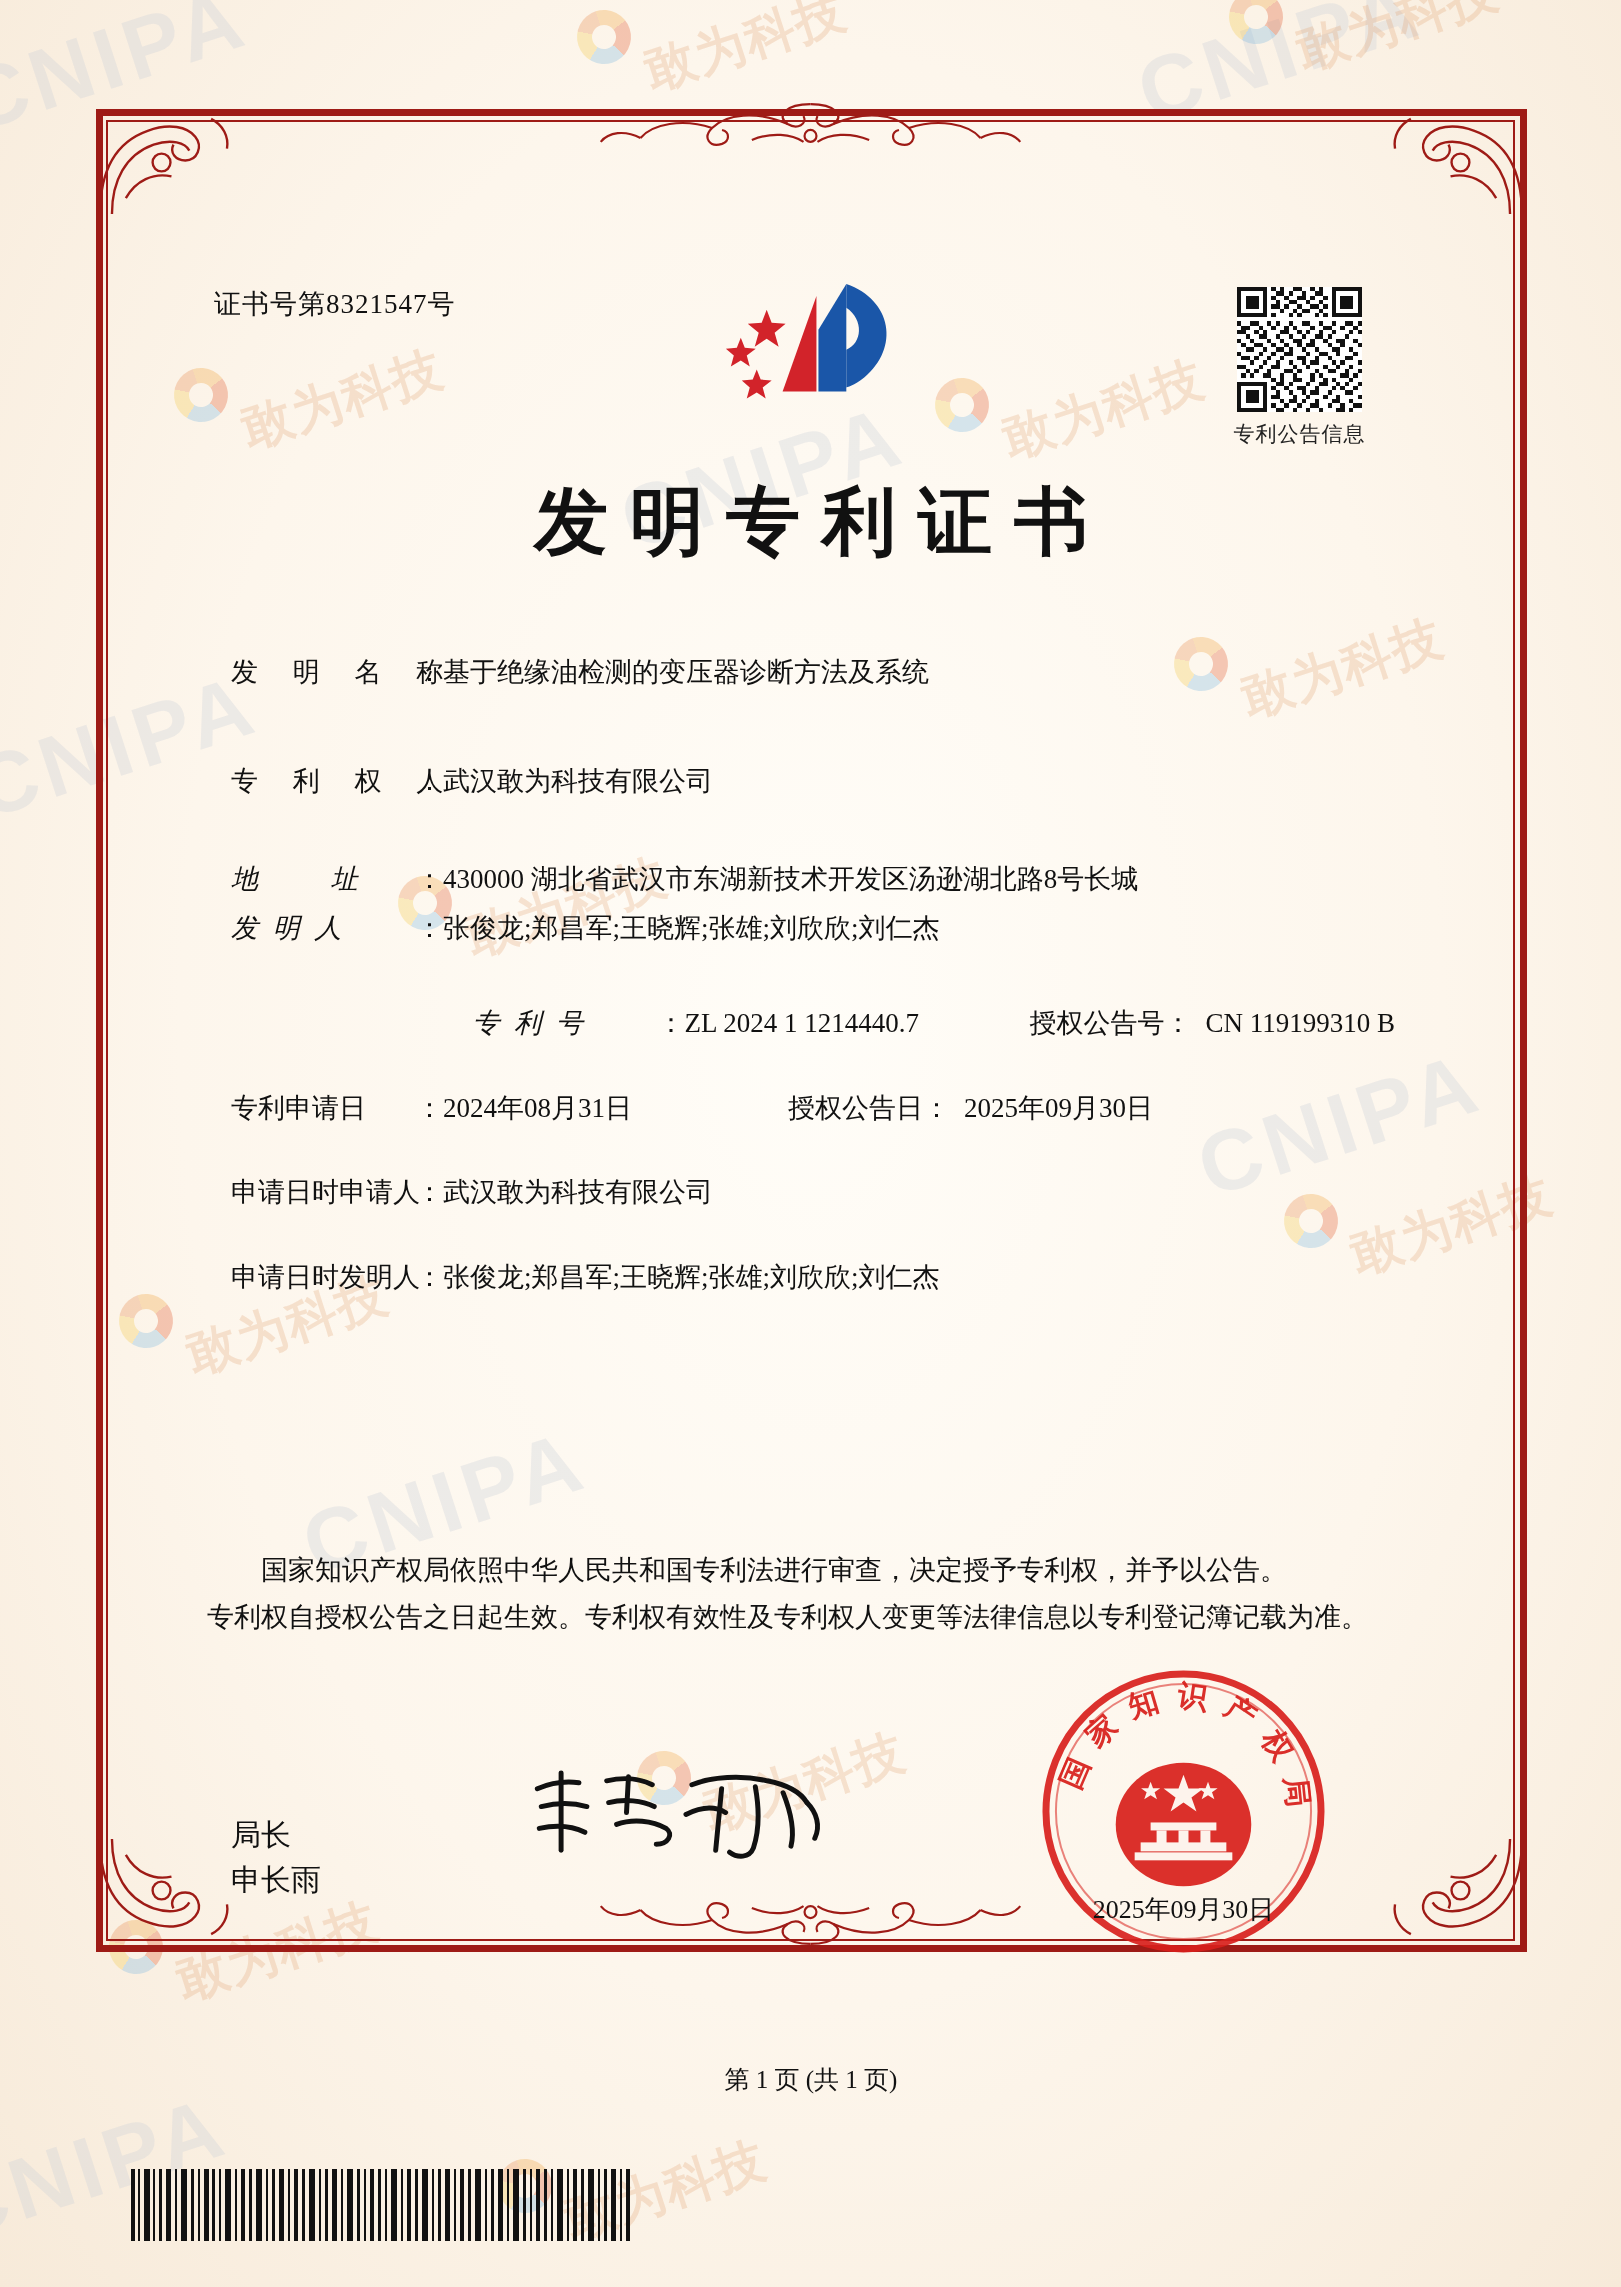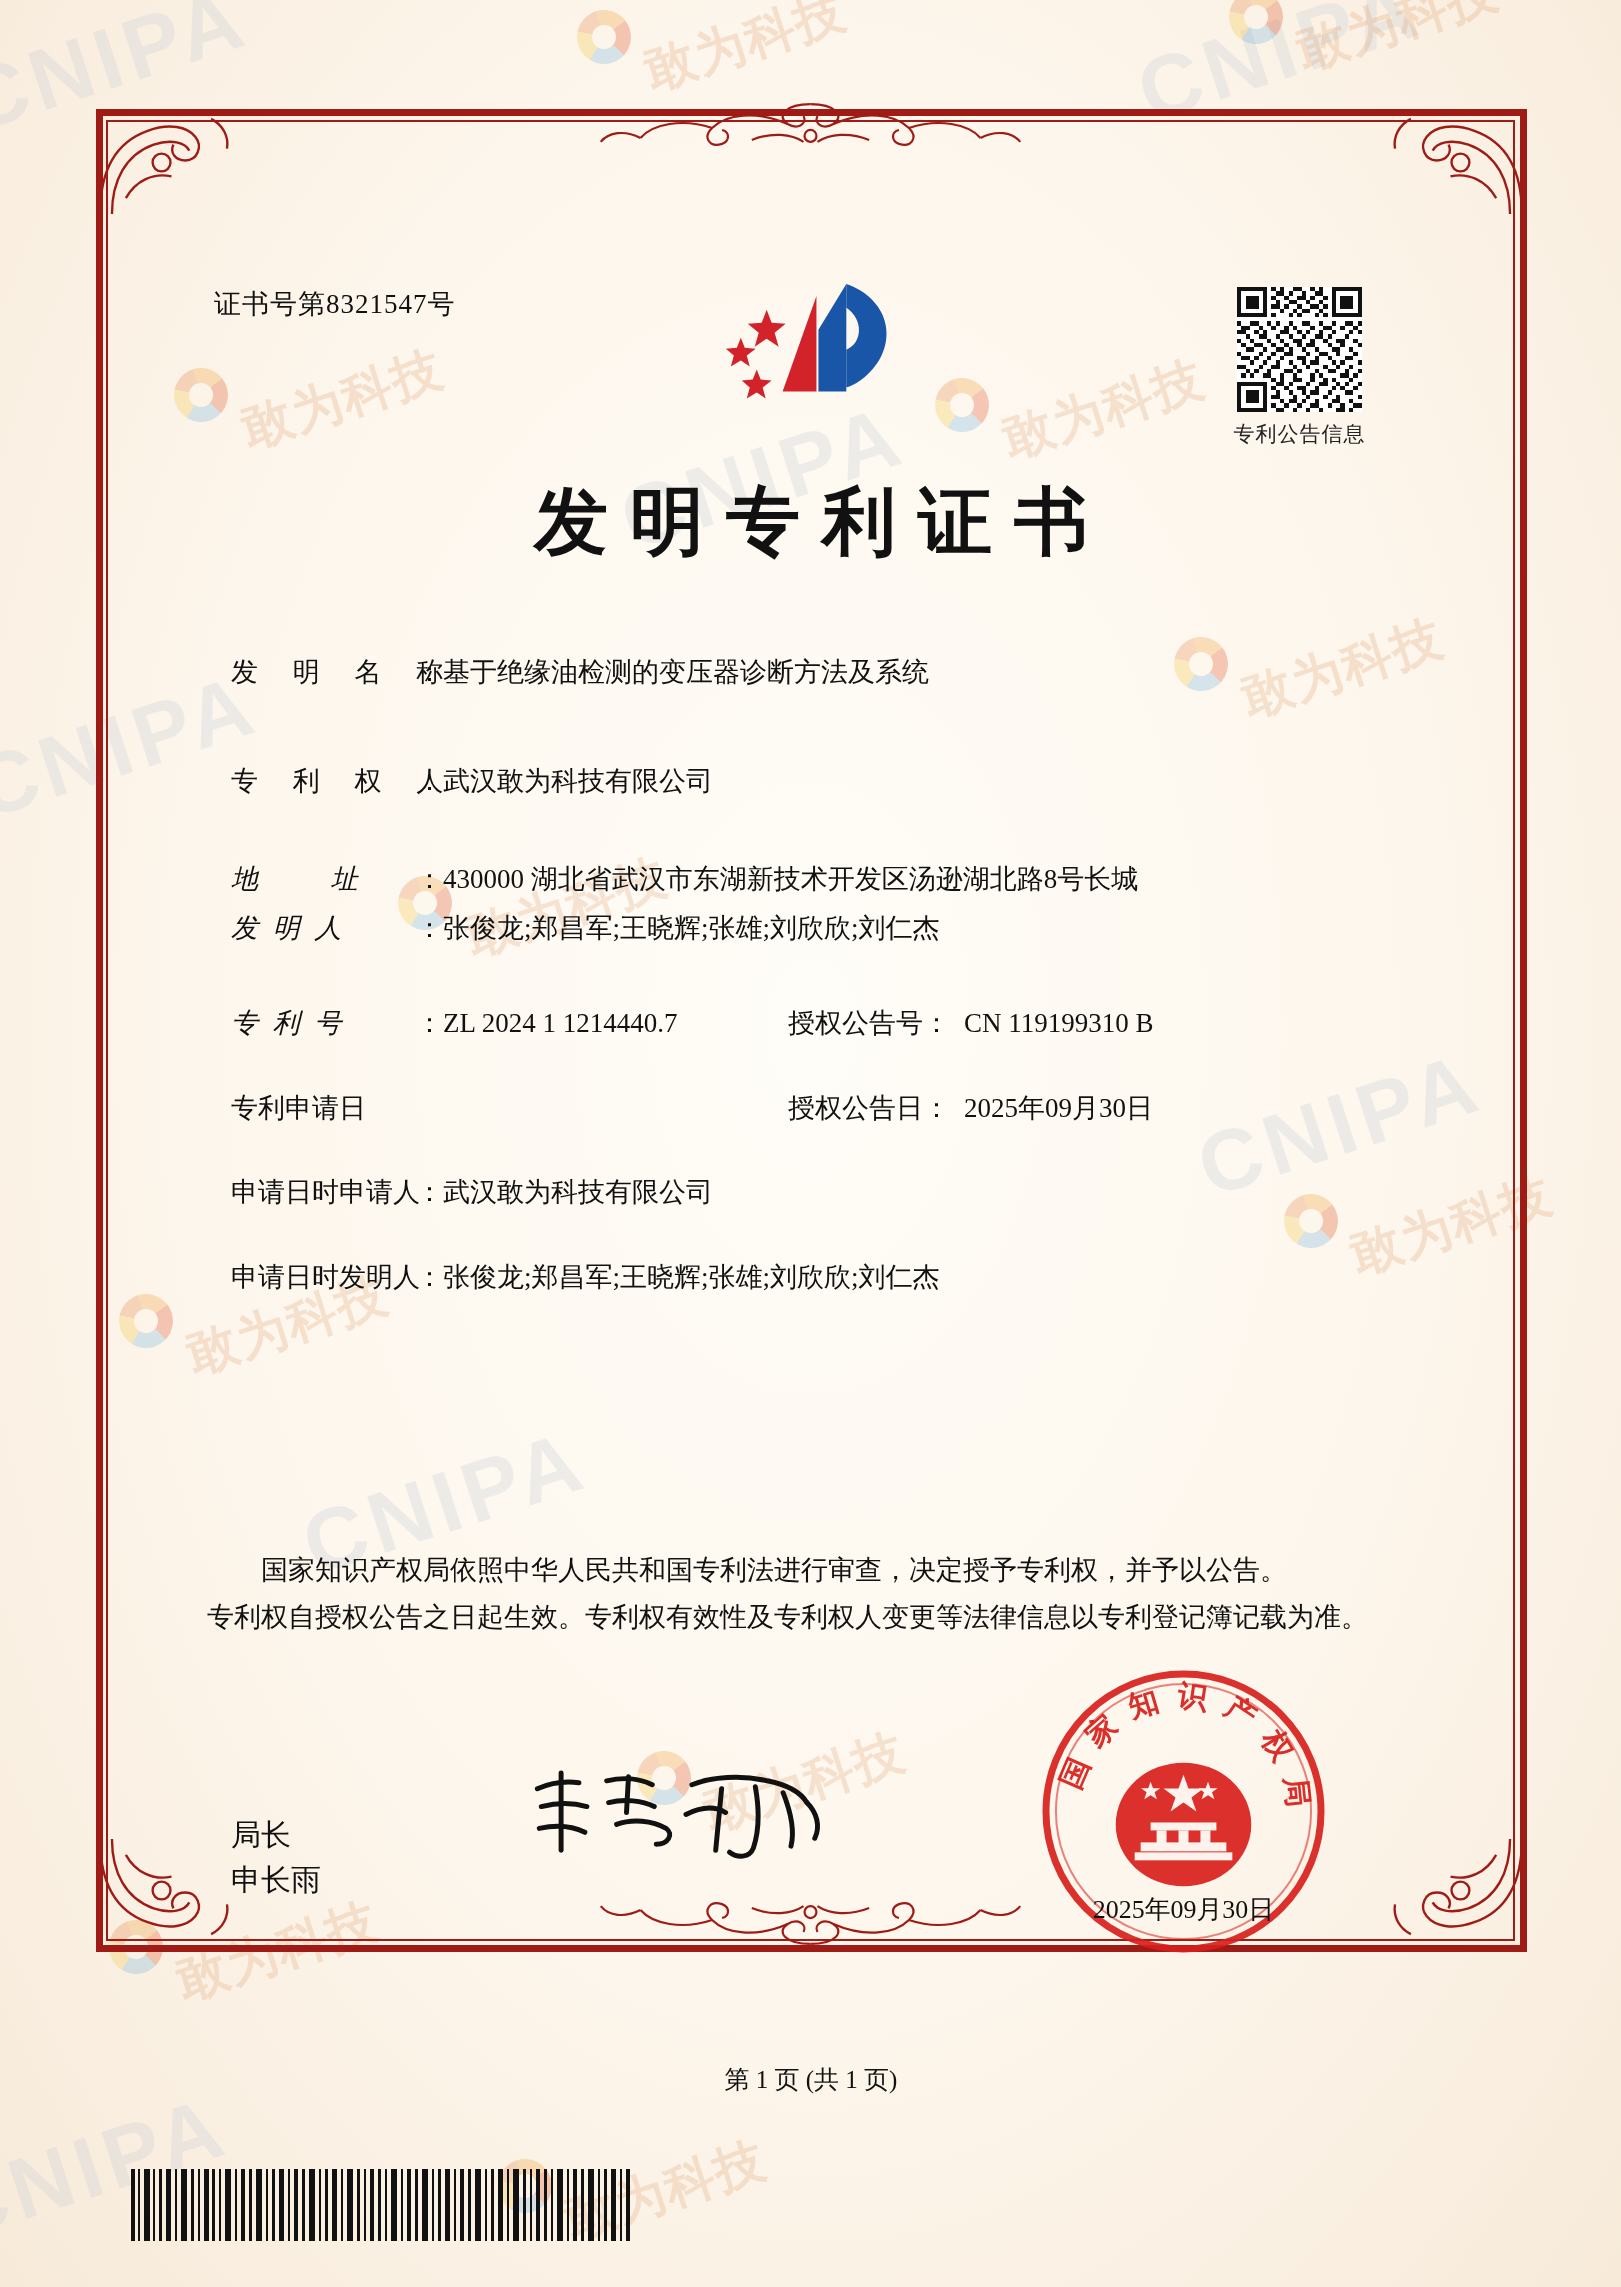--- a/index.html
+++ b/index.html
@@ -168,21 +168,21 @@
   }
   .row .lbl.sp  { letter-spacing: 14px; }
   .row .lbl.sp2 { letter-spacing: 33px; font-style: italic; }
   .row .lbl.sp3 { letter-spacing: 4px; font-style: italic; }
   .row .val { flex: 1; }
   .row .val .l2 { display: block; }
   .r-name   { margin-top: 0px; }
   .r-holder { margin-top: 68px; }
   .r-addr   { margin-top: 58px; }
   .r-inv    { margin-top: 8px; }
-  .r-num    { margin-top: 55px; display: flex; }
+  .r-num    { margin-top: 55px; display: flex; justify-content: flex-end; }
   .r-date   { margin-top: 44px; display: flex; }
   .r-appl   { margin-top: 44px; }
   .r-appinv { margin-top: 44px; }
 
   .halfL { width: 557px; display: flex; flex: none; }
   .halfR { display: flex; }
   .halfR .lbl2 { white-space: nowrap; margin-right: 14px; }
 
   
   .statement {
@@ -615,20 +615,21 @@
       </div>
       <div class="halfR">
         <div class="lbl2">授权公告号：</div>
         <div>CN 119199310 B</div>
       </div>
     </div>
 
     <div class="row r-date">
       <div class="halfL">
         <div class="lbl">专利申请日</div>
+        <div class="val">：<span>2024年08月31日</span></div>
       </div>
       <div class="halfR">
         <div class="lbl2">授权公告日：</div>
         <div>2025年09月30日</div>
       </div>
     </div>
 
     <div class="row r-appl">
       <div class="lbl">申请日时申请人</div>
       <div class="val">：<span>武汉敢为科技有限公司</span></div>

